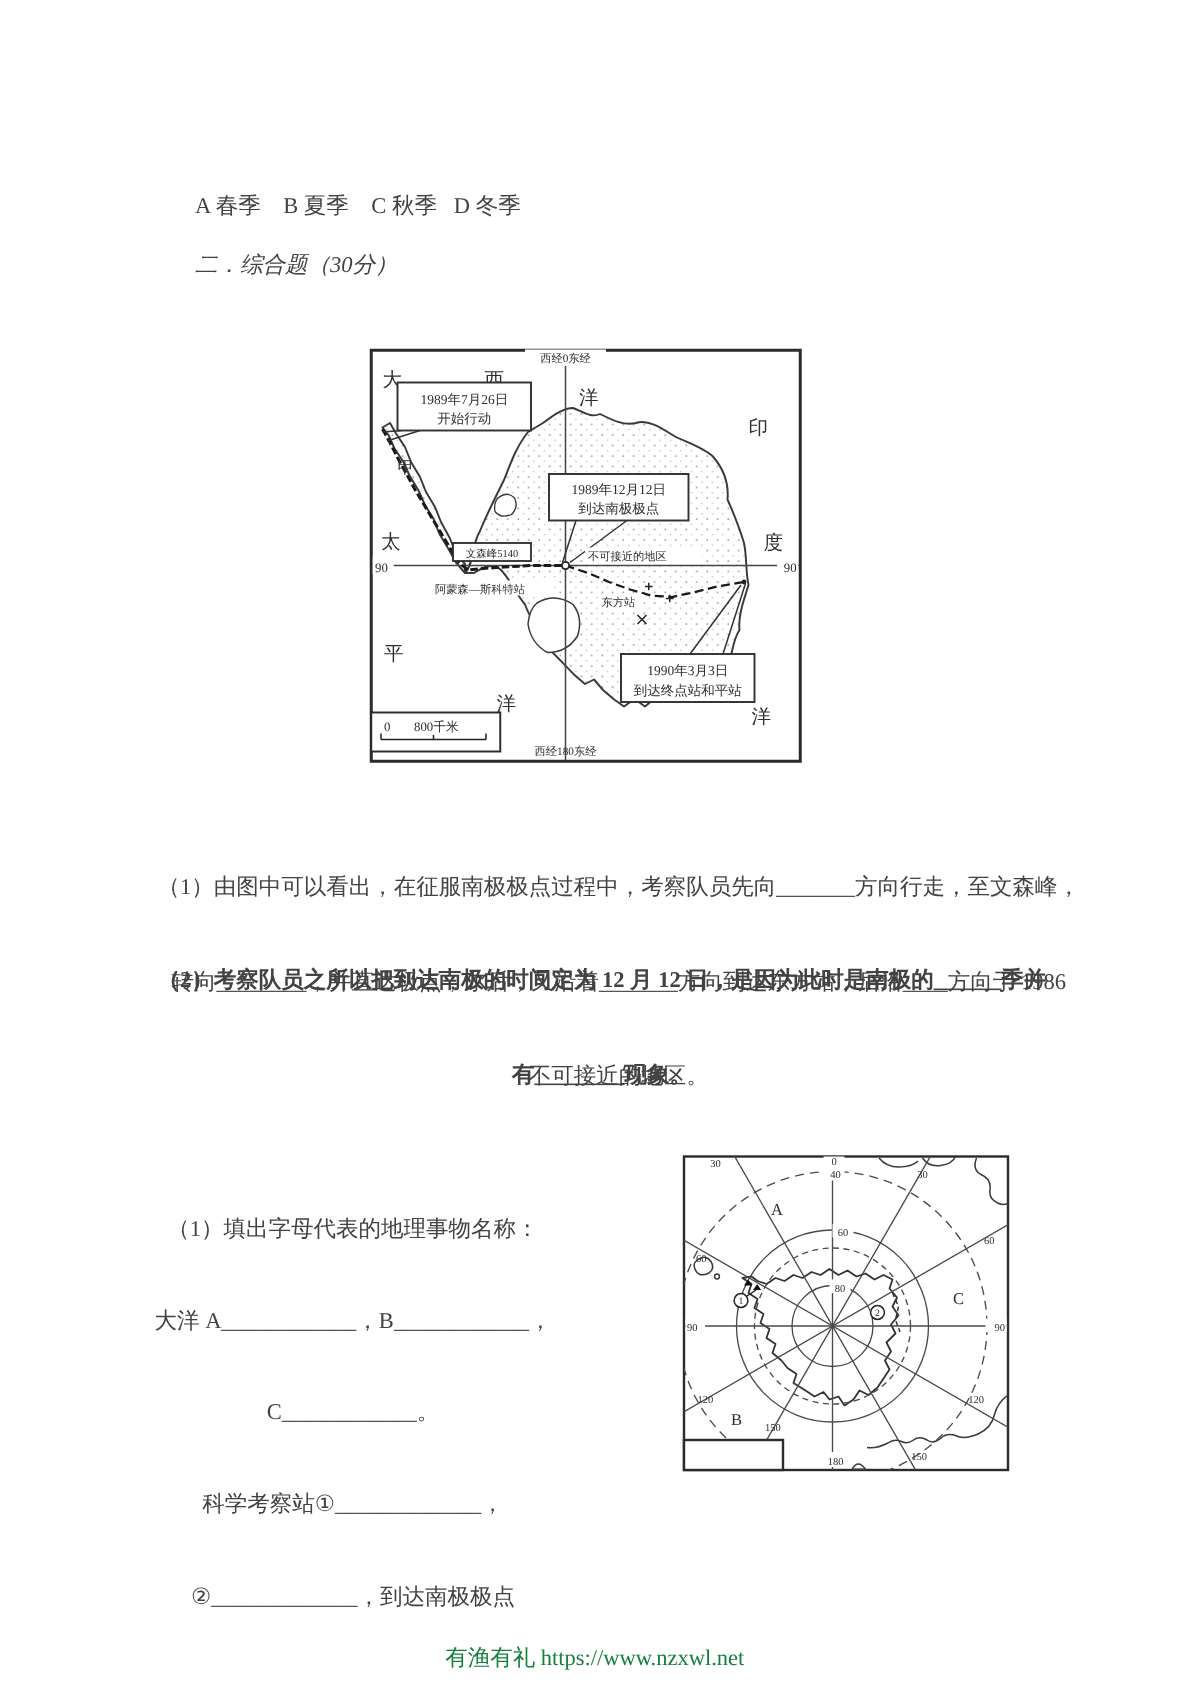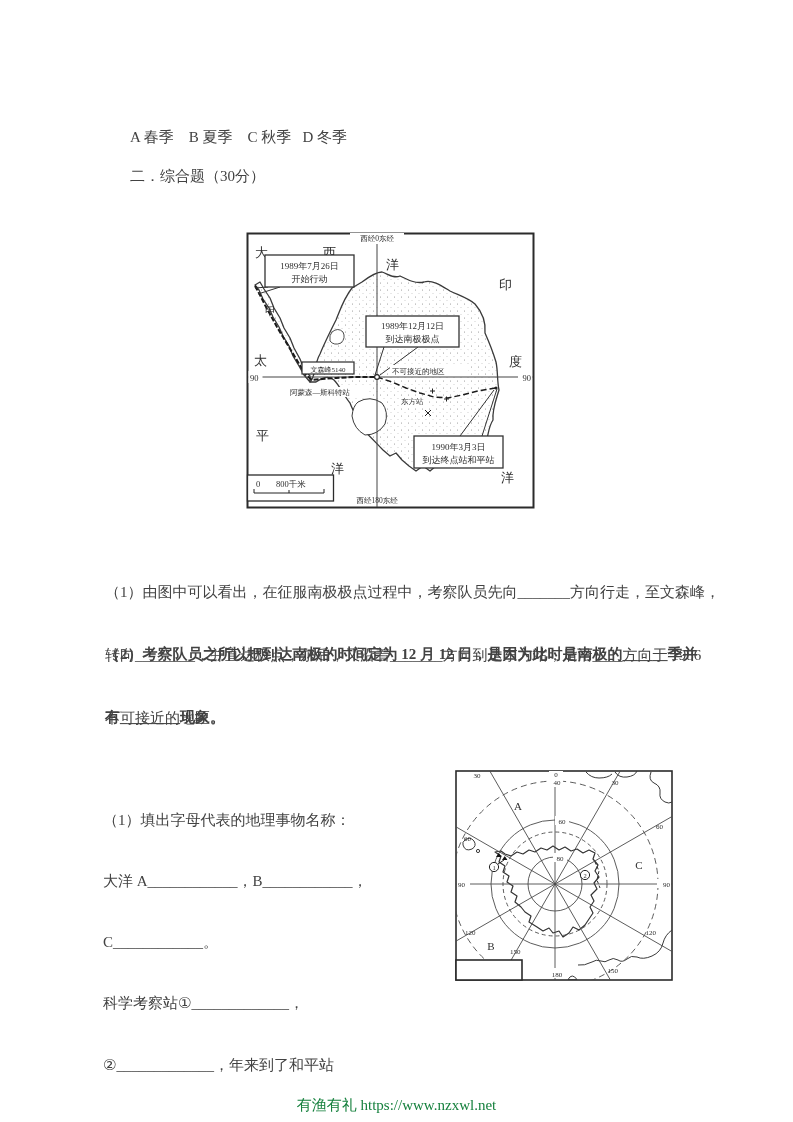--- a/index.html
+++ b/index.html
@@ -2,42 +2,42 @@
 <html><head>
 <meta charset="utf-8">
 <style>
   html,body{margin:0;padding:0;background:#fff;}
   .page{
     position:relative;width:793px;height:1122px;background:#ffffff;overflow:hidden;
     font-family:"Liberation Serif","DejaVu Serif","DejaVu Sans",serif;
     color:#424242;font-size:15px;margin-top:28px;
   }
   .abs{position:absolute;white-space:pre;}
-  .tblock div{white-space:pre;}
+  .tblock div{white-space:pre;text-align:center;}
   .q11p{line-height:21px;}
   .q12b{line-height:20.4px;}
   .footer{position:absolute;left:0;top:1068px;width:100%;text-align:center;color:#15803d;font-size:15px;}
   svg{position:absolute;overflow:visible;}
   svg text{font-family:"Liberation Serif","DejaVu Serif","DejaVu Sans",serif;fill:#2e2e2e;}
   .cjk-l{font-size:13px;}
   .cjk-m{font-size:11px;}
   .lab{font-size:7.5px;}
   .lab2{font-size:7px;}
   .box-t{font-size:9px;}
   .num{font-size:8.5px;}
   .num2{font-size:7px;}
   .letter{font-size:11px;}
 </style>
 </head>
 <body>
 
 <div class="page">
 
   <div class="abs" style="left:130px;top:100px;">A 春季    B 夏季    C 秋季   D 冬季</div>
-  <div class="abs" style="left:130px;top:139px;">二．综合题（30分）</div>
+  <div class="abs" style="left:130px;top:139px;font-style:italic;">二．综合题（30分）</div>
 
   <svg class="map1" style="left:246px;top:204px;" width="289" height="277" viewBox="0 0 289 277">
     <defs>
       <pattern id="stip" width="7" height="7" patternUnits="userSpaceOnUse">
         <circle cx="1.5" cy="2" r="0.55" fill="#8d8d8d"></circle>
         <circle cx="5" cy="5.5" r="0.45" fill="#a0a0a0"></circle>
       </pattern>
     </defs>
 
     <rect x="1.5" y="1.5" width="286" height="274" fill="none" stroke="#2b2b2b" stroke-width="2"></rect>
@@ -129,21 +129,21 @@
   <div class="abs tblock q11p" style="left:105px;top:574px;font-weight:bold;">
     <div>（2）考察队员之所以把到达南极的时间定为 12 月 12 日，是因为此时是南极的______季并</div>
     <div>有________现象。</div>
   </div>
 
   <div class="abs tblock q12b" style="left:103px;top:741px;">
     <div>（1）填出字母代表的地理事物名称：</div>
     <div>大洋 A____________，B____________，</div>
     <div>C____________。</div>
     <div>科学考察站①_____________，</div>
-    <div>②_____________，年来到了和平站</div>
+    <div>②_____________，到达南极极点</div>
     
     
     
     
     
     
     
   </div>
 
   <svg class="map2" style="left:455px;top:742px;" width="218" height="211" viewBox="0 0 218 211">

